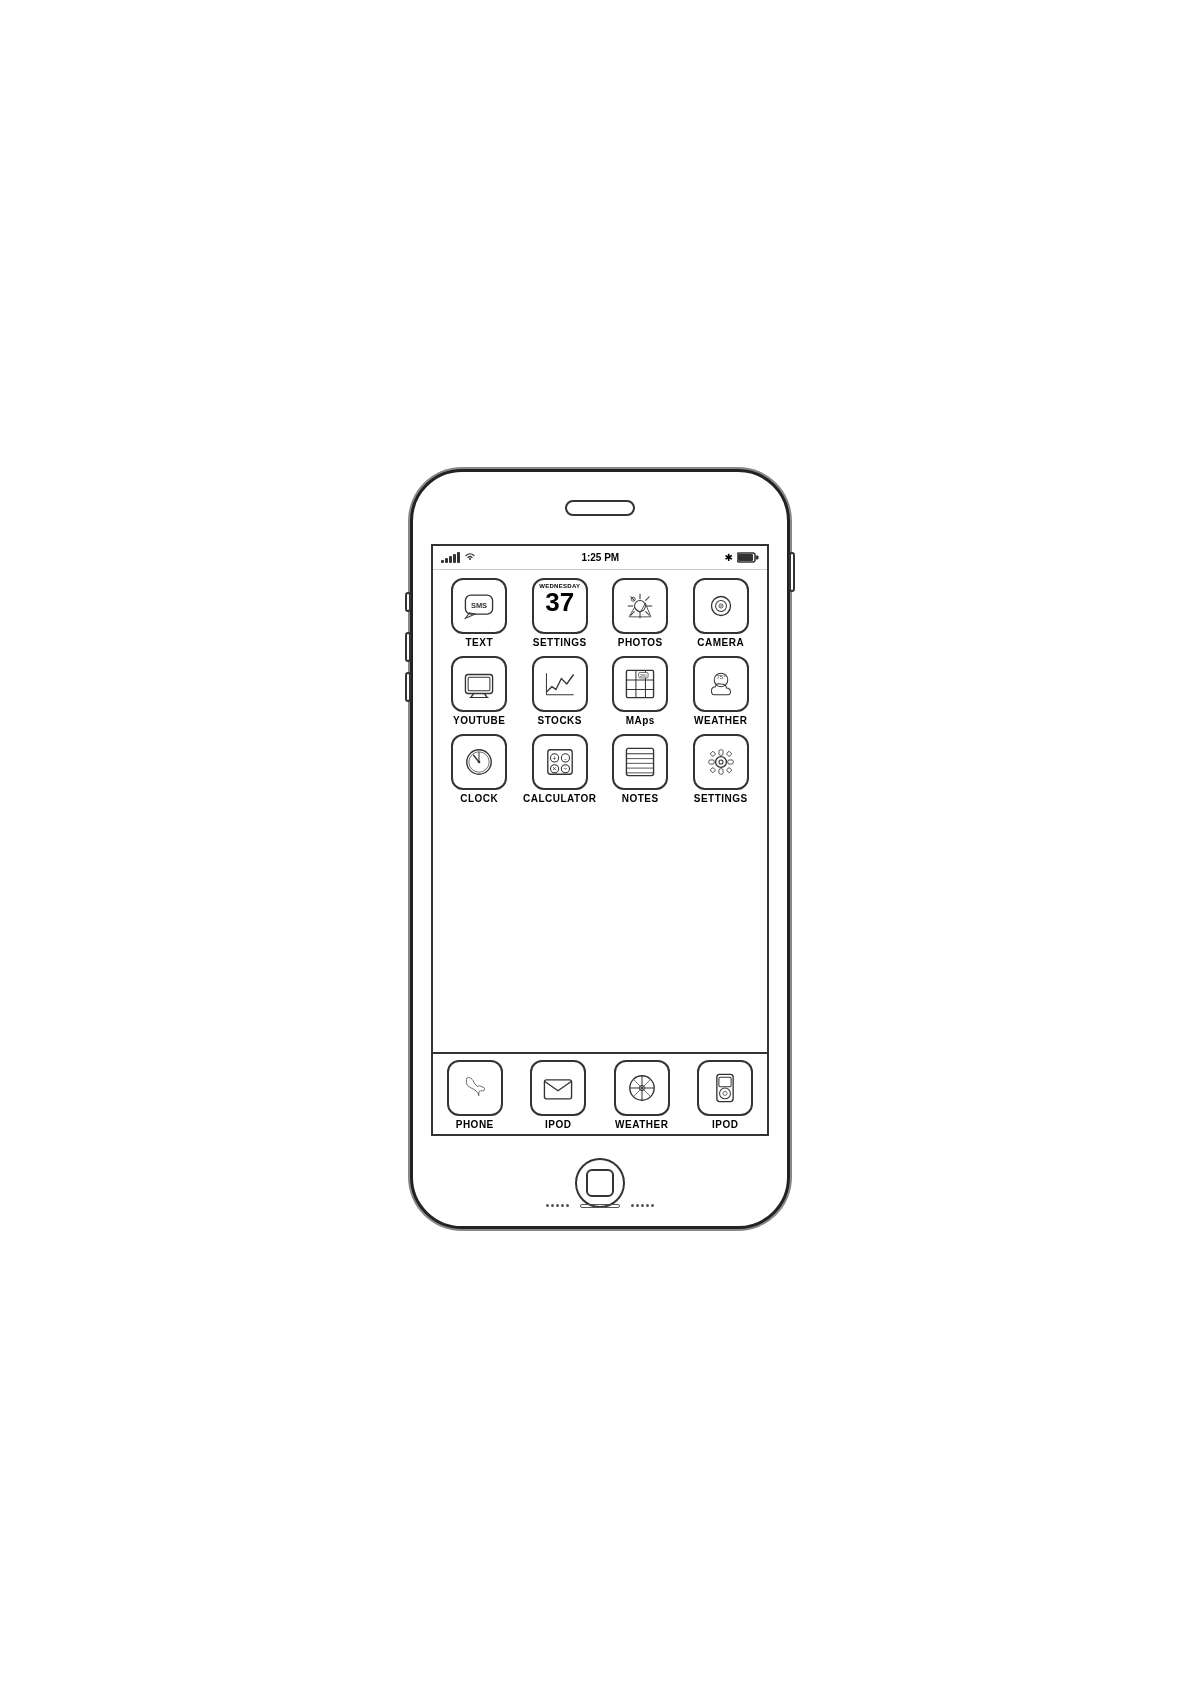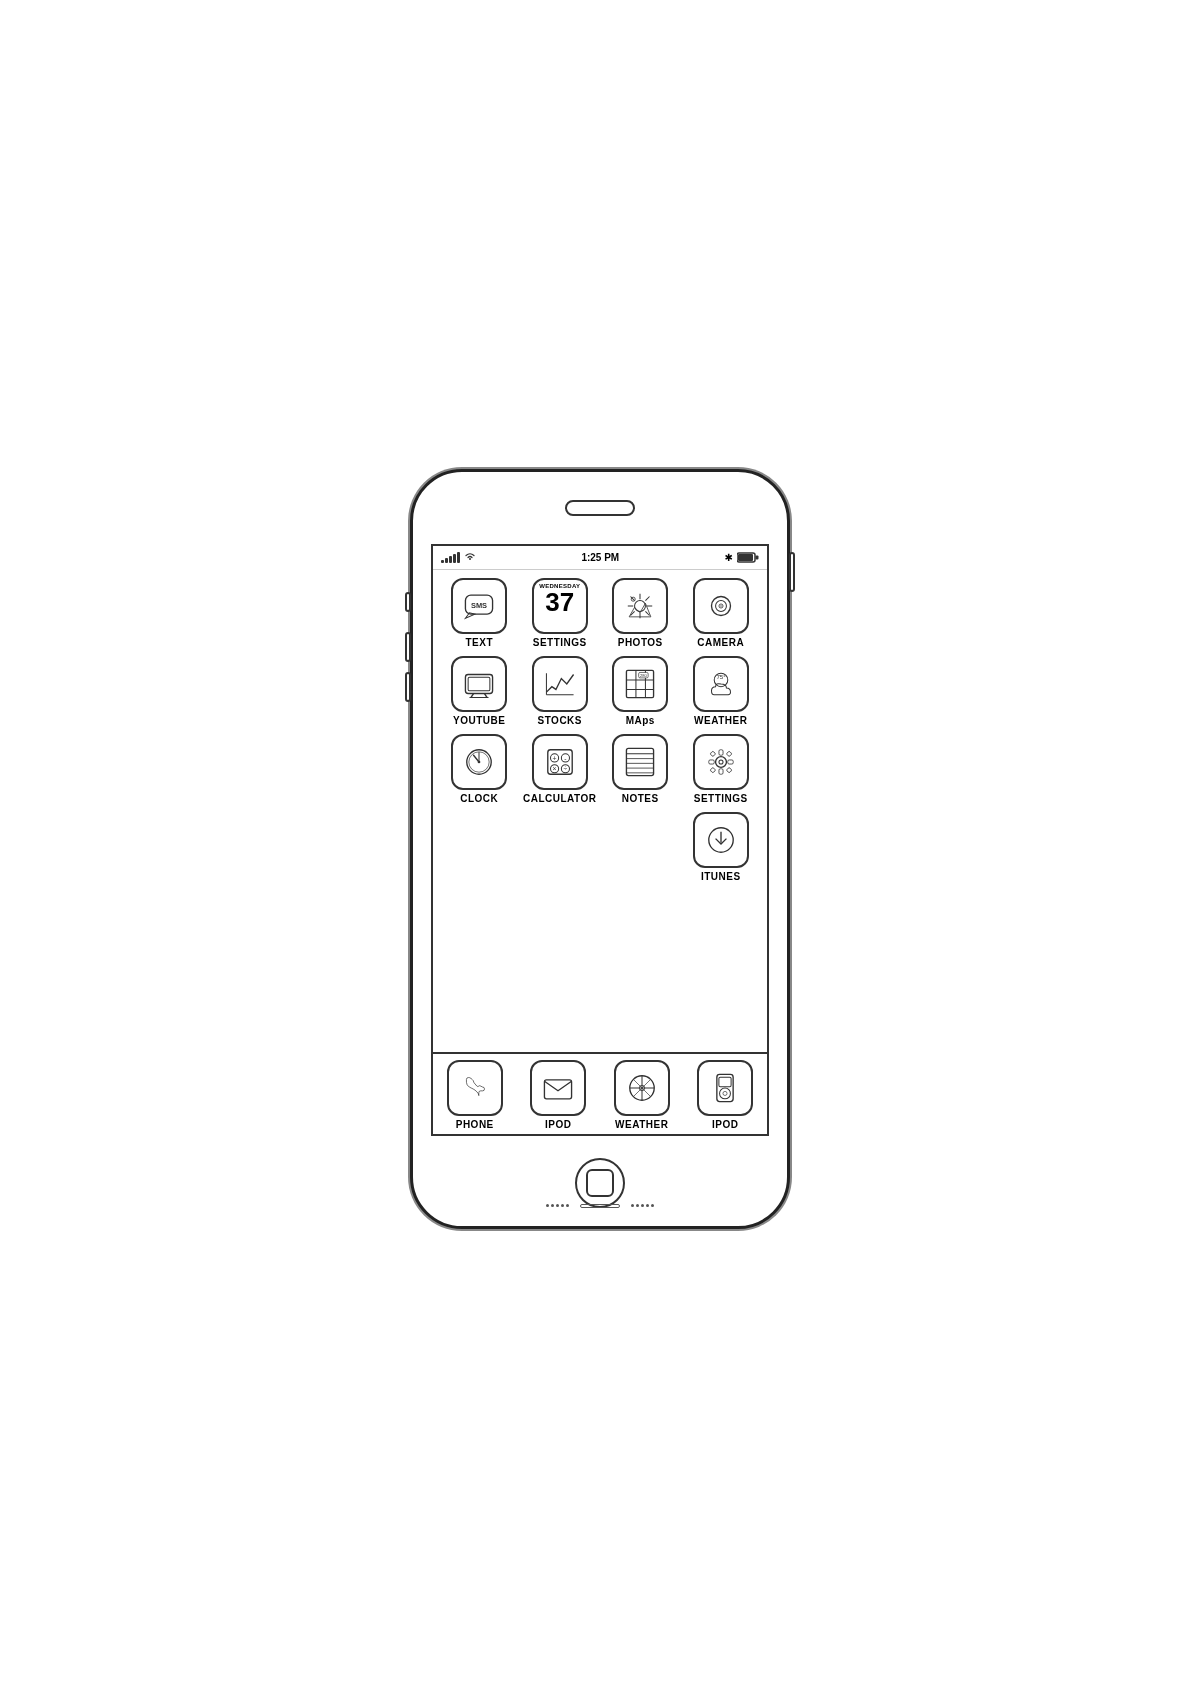--- a/index.html
+++ b/index.html
@@ -479,43 +479,20 @@
                   <rect x="13" y="13" width="6" height="6" rx="2" stroke="#333" stroke-width="1.2" fill="none" transform="rotate(45 16 16)"></rect>
                   <rect x="37" y="13" width="6" height="6" rx="2" stroke="#333" stroke-width="1.2" fill="none" transform="rotate(45 40 16)"></rect>
                   <rect x="13" y="37" width="6" height="6" rx="2" stroke="#333" stroke-width="1.2" fill="none" transform="rotate(45 16 40)"></rect>
                   <rect x="37" y="37" width="6" height="6" rx="2" stroke="#333" stroke-width="1.2" fill="none" transform="rotate(45 40 40)"></rect>
                 </svg>
               </div>
               <span class="app-label">SETTINGS</span>
             </div>
           </div>
 
-          <div class="app-row">
-            <div class="app-item" style="visibility:hidden;">
-              <div class="app-icon"></div>
-            </div>
-            <div class="app-item" style="visibility:hidden;">
-              <div class="app-icon"></div>
-            </div>
-            <div class="app-item" style="visibility:hidden;">
-              <div class="app-icon"></div>
-            </div>
-
-            <div class="app-item">
-              <div class="app-icon">
-                <svg class="icon-svg" viewBox="0 0 56 56">
-                  <circle cx="28" cy="28" r="18" stroke="#333" stroke-width="2" fill="none"></circle>
-
-                  <line x1="28" y1="16" x2="28" y2="32" stroke="#333" stroke-width="2"></line>
-                  <polyline points="20,26 28,34 36,26" stroke="#333" stroke-width="2" fill="none"></polyline>
-                </svg>
-              </div>
-              <span class="app-label">ITUNES</span>
-            </div>
-          </div>
 
         </div>
       </div>
 
       <div class="dock">
 
         <div class="app-item">
           <div class="app-icon">
             <svg class="icon-svg" viewBox="0 0 56 56">
               <path d="M18 10 Q14 10 14 14 L14 20 Q14 26 20 30 Q24 32 28 34 Q32 36 36 40 Q40 44 40 48 L40 42 Q40 38 44 38 L48 38 Q52 38 52 34 Q52 30 48 30 L44 28 Q42 26 40 28 Q38 30 36 28 Q28 20 28 16 Q26 14 24 12 L20 10 Z" stroke="#333" stroke-width="1.5" fill="none" transform="scale(0.7) translate(8,8)"></path>

